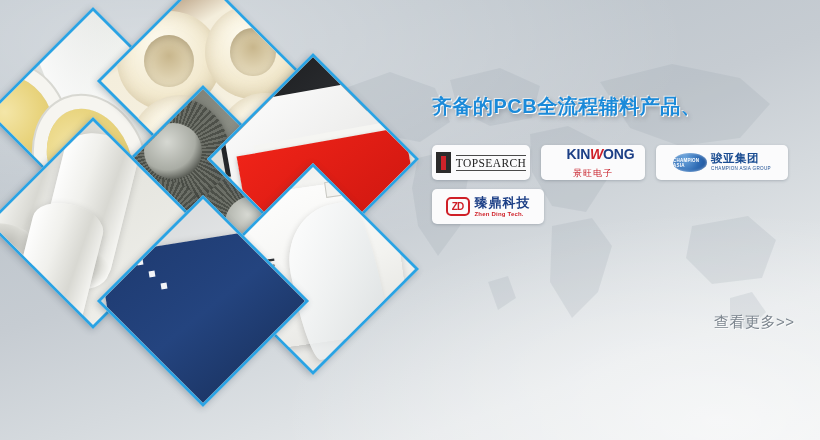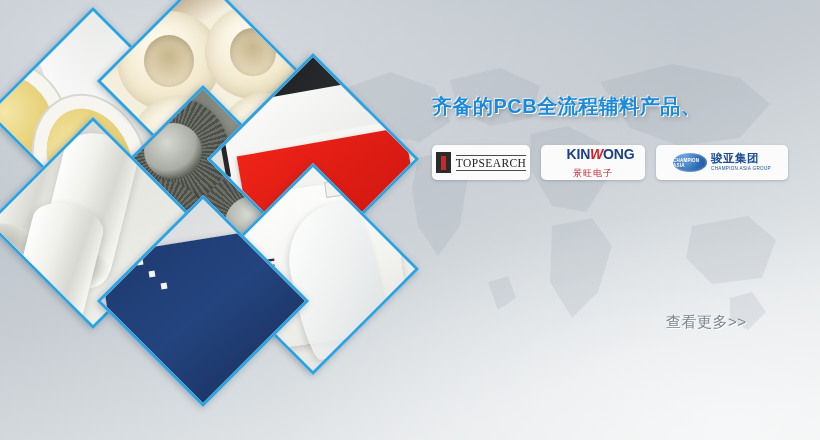--- a/index.html
+++ b/index.html
@@ -267,21 +267,21 @@
     width:24px; height:19px; border:2px solid #cf1f27; border-radius:5px;
     display:flex; align-items:center; justify-content:center;
     font-weight:bold; font-size:10px; color:#cf1f27; letter-spacing:-1px;
   }
   .zdt .txt{ display:flex; flex-direction:column; line-height:1; }
   .zdt .cn{ font-weight:bold; font-size:13px; color:#1c3f86; letter-spacing:1px; }
   .zdt .en{ font-size:6px; font-weight:bold; color:#cf1f27; margin-top:2px; letter-spacing:.2px; }
 
   
   .more{
-    position:absolute; left:666px; top:313px;
+    position:absolute; left:714px; top:313px;
     font-size:15px; color:#7b848d;
     text-shadow:1px 1px 0 rgba(255,255,255,.85);
     letter-spacing:.5px;
     cursor:pointer;
   }
 </style>
 </head>
 <body>
 
 <div class="banner">
@@ -418,20 +418,33 @@
             </div>
             <div class="txt">
               <div class="cn">骏亚集团</div>
               <div class="en">CHAMPION ASIA GROUP</div>
             </div>
           </div>
         </div>
 
       </div>
 
+      <div class="logo-row">
+
+        <div class="logo lg-zdt">
+          <div class="zdt">
+            <div class="sq">ZD</div>
+            <div class="txt">
+              <div class="cn">臻鼎科技</div>
+              <div class="en">Zhen Ding Tech.</div>
+            </div>
+          </div>
+        </div>
+
+      </div>
 
     </div>
 
   </div>
 
   <div class="more">查看更多&gt;&gt;</div>
 
 </div>
 
 </body></html>

